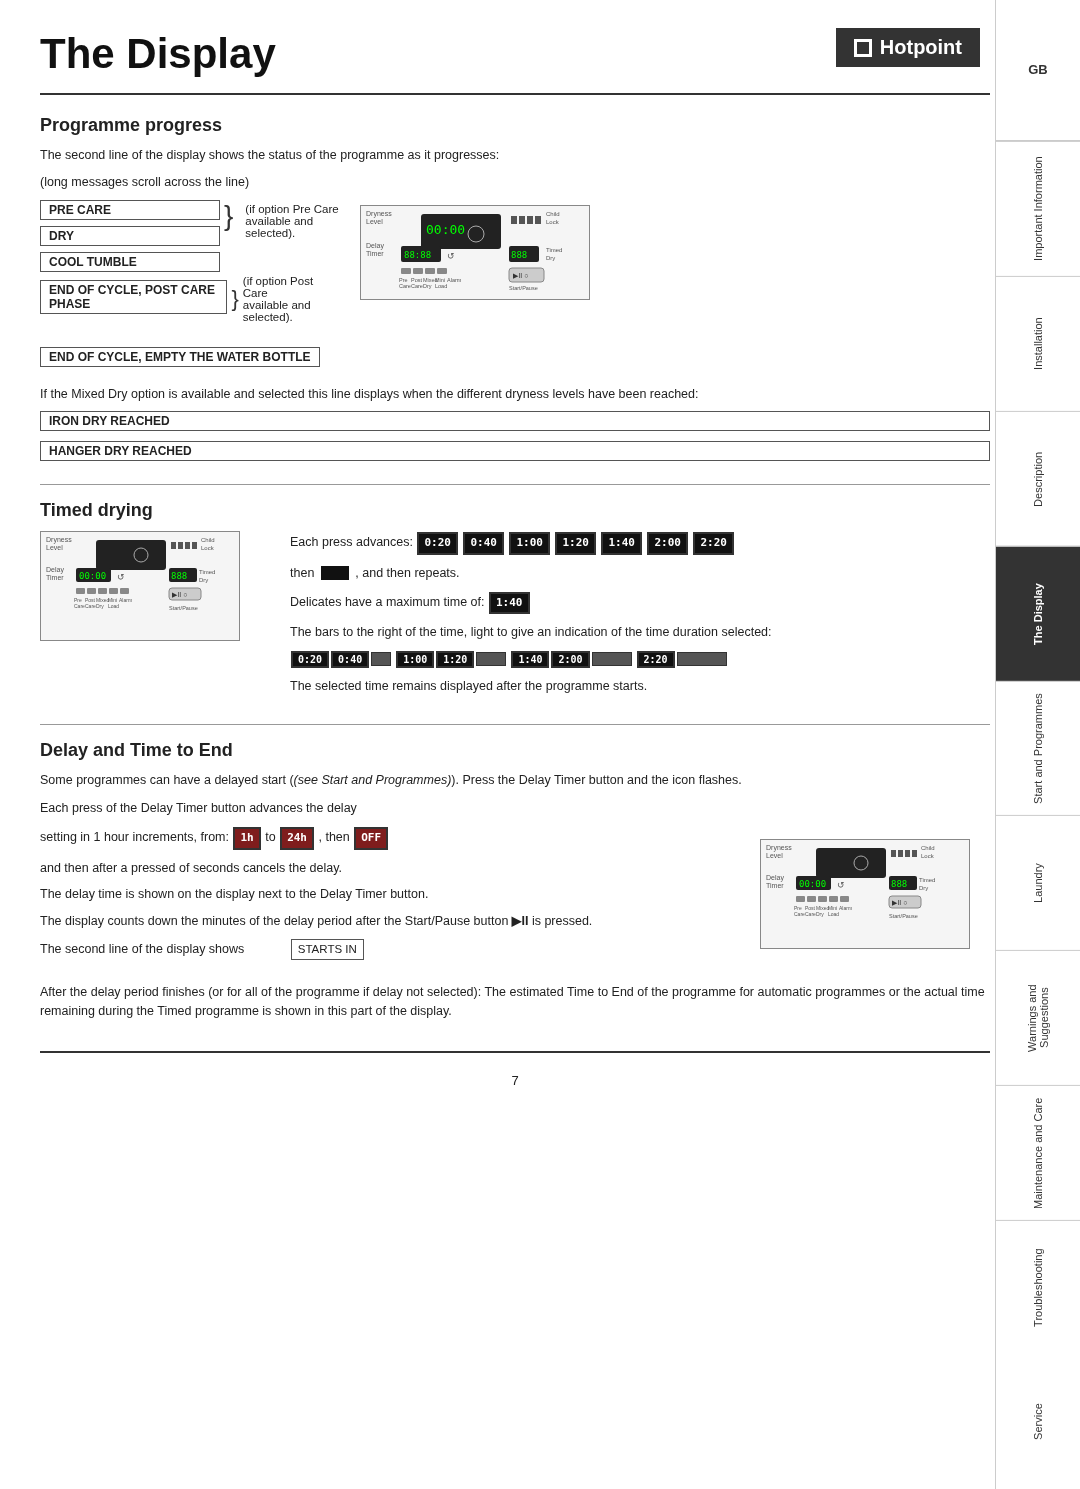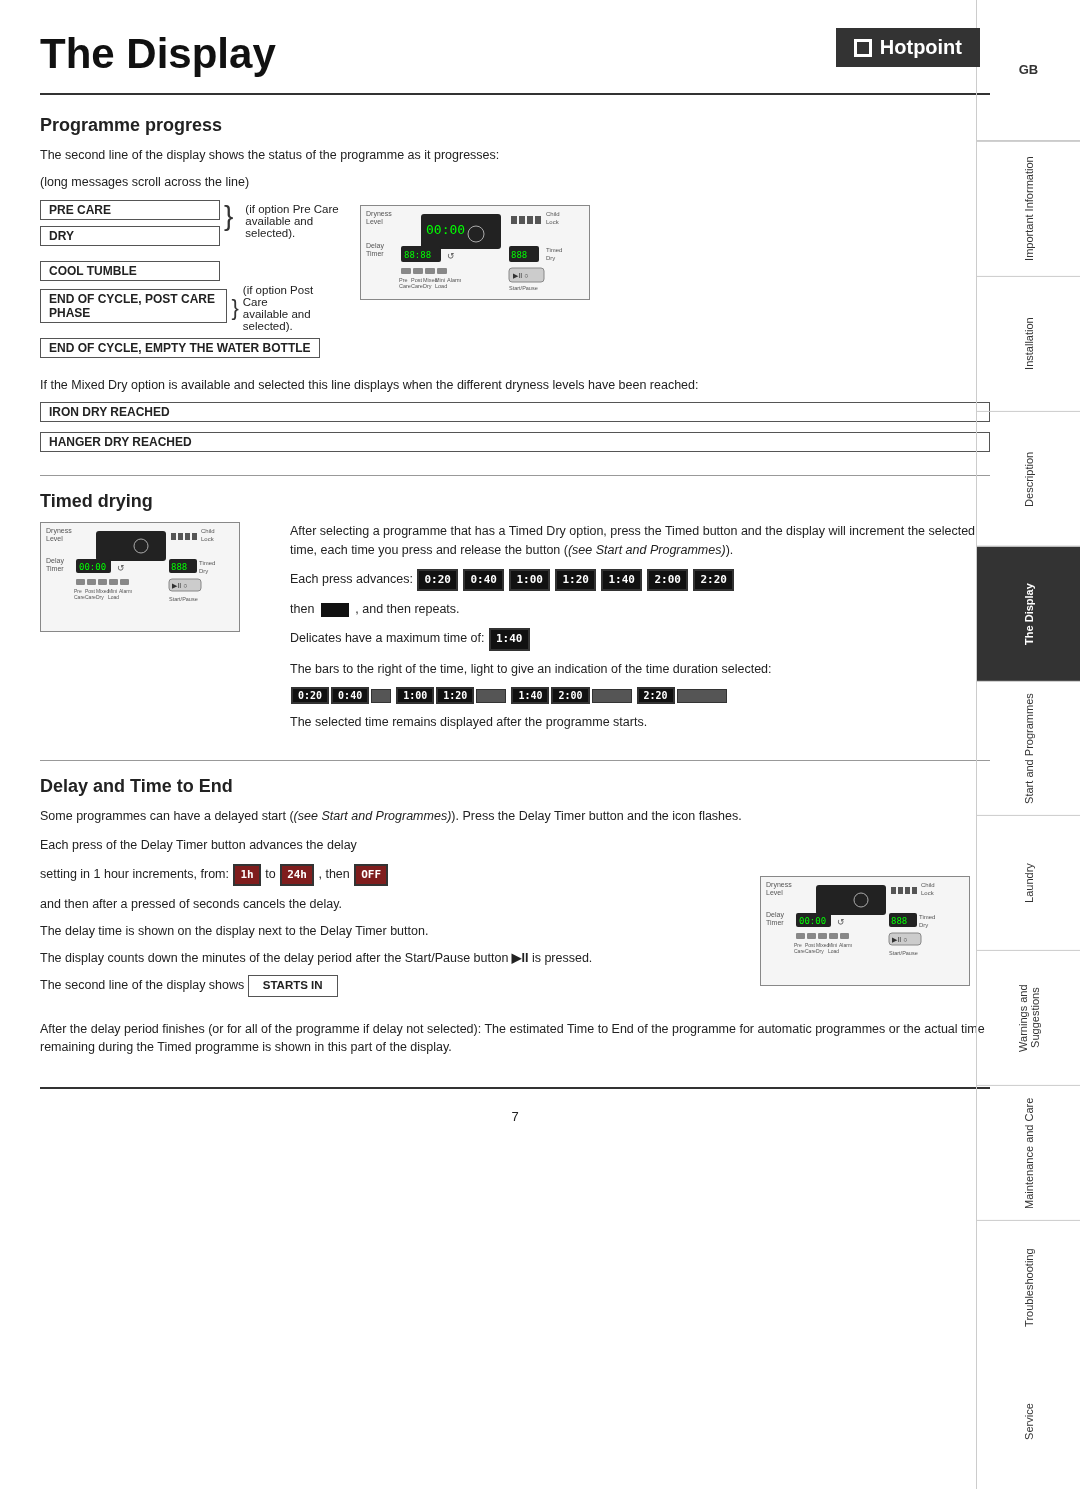--- a/index.html
+++ b/index.html
@@ -166,21 +166,21 @@
       align-items: center;
       margin: 8px 0;
       gap: 0;
     }
 
     
     .side-nav {
       position: absolute;
       right: 0;
       top: 0;
-      width: 104px;
+      width: 85px;
       height: 100%;
       border-left: 1px solid #ccc;
       display: flex;
       flex-direction: column;
     }
 
     .nav-item {
       flex: 1;
       display: flex;
       align-items: center;
@@ -224,23 +224,24 @@
       font-size: 11px;
       font-weight: bold;
       font-family: monospace;
       background: #7f1d1d;
       color: #fff;
       margin: 1px;
     }
     .starts-in-box {
       display: inline-block;
       border: 1px solid #555;
-      padding: 1px 14px;
+      padding: 1px 6px;
       font-size: 11.5px;
-      font-weight: bold;
+      font-weight: normal;
+      margin-left: 43px;
     }
 
     
     .page-number {
       text-align: center;
       font-size: 13px;
       margin: 20px 0 10px 0;
     }
 
     
@@ -278,21 +279,21 @@
 
     <section>
       <h2 class="section-heading">Programme progress</h2>
       <p class="body-text">The second line of the display shows the status of the programme as it progresses:</p>
       <p class="body-text">(long messages scroll across the line)</p>
 
       <div class="prog-progress-layout">
 
         <div class="prog-left">
           
-          <div style="display:flex; align-items:flex-start; margin-bottom:12px;">
+          <div style="display:flex; align-items:flex-start; margin-bottom:3px;">
             <div class="brace-lines">
               <div class="prog-box">PRE CARE</div>
               <div class="prog-box">DRY</div>
             </div>
             <div style="display:flex; flex-direction:column; justify-content:center; margin-left:4px; margin-top:2px;">
               <span style="font-size:28px; line-height:1; color:#333; margin-right:4px;">}</span>
             </div>
             <div class="brace-text" style="font-size:11.5px; padding-top:3px;">
               <span>(if option Pre Care</span><br>
               <span>available and selected).</span>
@@ -305,21 +306,21 @@
           <div style="display:flex; align-items:center; margin-bottom:3px;">
             <div class="prog-box">END OF CYCLE, POST CARE PHASE</div>
             <span style="font-size:22px; line-height:1; color:#333; margin:0 4px;">}</span>
             <div style="font-size:11.5px;">
               <span>(if option Post Care</span><br>
               <span>available and selected).</span>
             </div>
           </div>
 
           
-          <div style="margin-top:6px;">
+          <div style="margin-top:24px;">
             <div class="prog-box" style="min-width:280px;">END OF CYCLE, EMPTY THE WATER BOTTLE</div>
           </div>
         </div>
 
         <div class="prog-right">
 
           <svg width="230" height="95" style="border:1px solid #888; background:#f5f5f5;">
 
             <text x="5" y="10" font-size="7" fill="#555">Dryness</text>
             <text x="5" y="18" font-size="7" fill="#555">Level</text>
@@ -424,24 +425,20 @@
             <text x="67" y="70" font-size="5" fill="#555">Mini</text>
             <text x="67" y="76" font-size="5" fill="#555">Load</text>
             <text x="78" y="70" font-size="5" fill="#555">Alarm</text>
             <rect x="128" y="56" width="32" height="12" rx="3" fill="#ccc" stroke="#888" stroke-width="1"></rect>
             <text x="131" y="65" font-size="7" fill="#333">▶II ○</text>
             <text x="128" y="78" font-size="5.5" fill="#555">Start/Pause</text>
           </svg>
         </div>
 
         <div class="timed-right">
-          <p class="body-text">
-            <span>After selecting a programme that has a Timed Dry option, press the Timed button and the display will increment the selected time, each time you press and release the button</span>
-            (<em>(see Start and Programmes)</em>).
-          </p>
 
           <p class="body-text">
             <span>Each press advances:</span>
             <span class="time-box">0:20</span>
             <span class="time-box">0:40</span>
             <span class="time-box">1:00</span>
             <span class="time-box">1:20</span>
             <span class="time-box">1:40</span>
             <span class="time-box">2:00</span>
             <span class="time-box">2:20</span>

